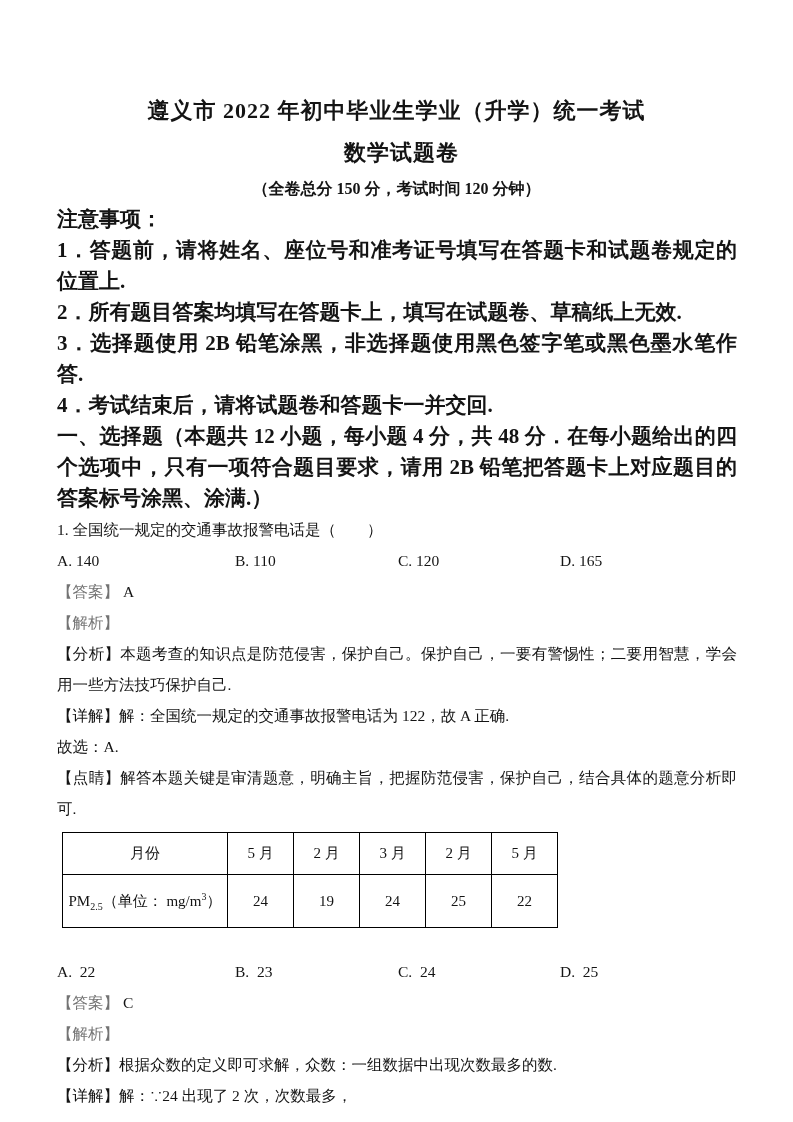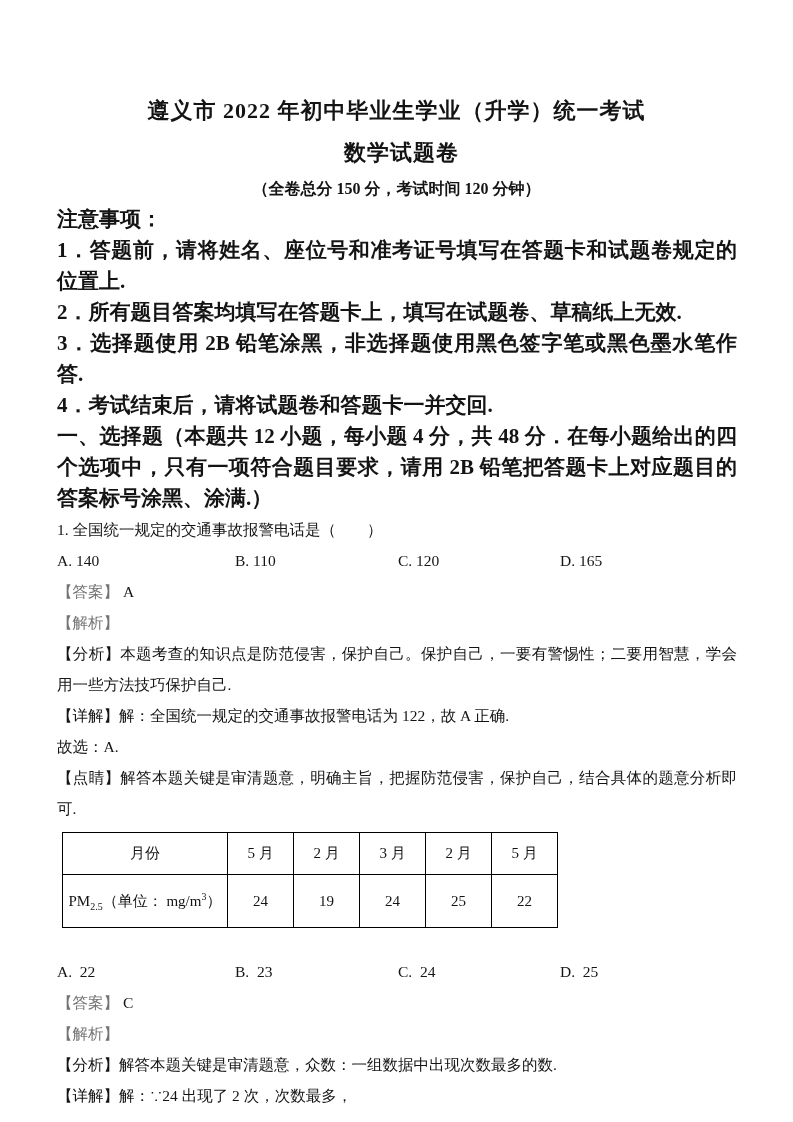--- a/index.html
+++ b/index.html
@@ -127,17 +127,17 @@
 
     <div class="opts opts2">
       <span>A.  22</span>
       <span>B.  23</span>
       <span>C.  24</span>
       <span>D.  25</span>
     </div>
 
     <p><span class="blue">【答案】</span><span class="answer-letter">C</span></p>
     <p><span class="blue">【解析】</span></p>
-    <p>【分析】解答本题关键是审清题意，众数：一组数据中出现次数最多的数.</p>
+    <p>【分析】根据众数的定义即可求解，众数：一组数据中出现次数最多的数.</p>
     <p>【详解】解：∵24 出现了 2 次，次数最多，</p>
 
   </div>
 </div>
 
 </body></html>

